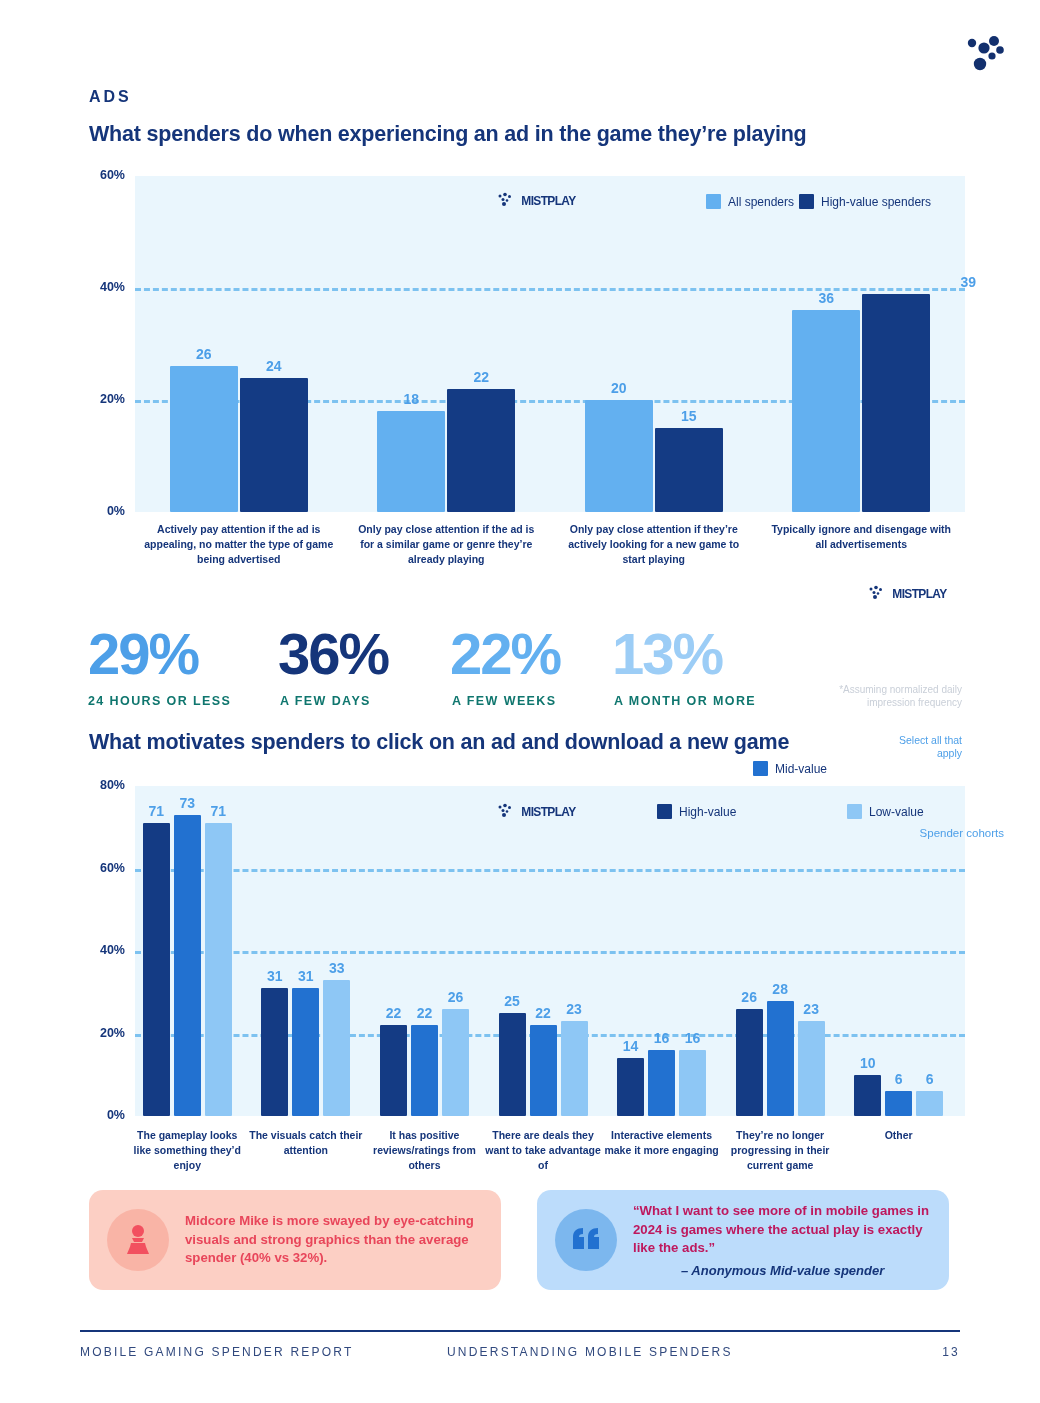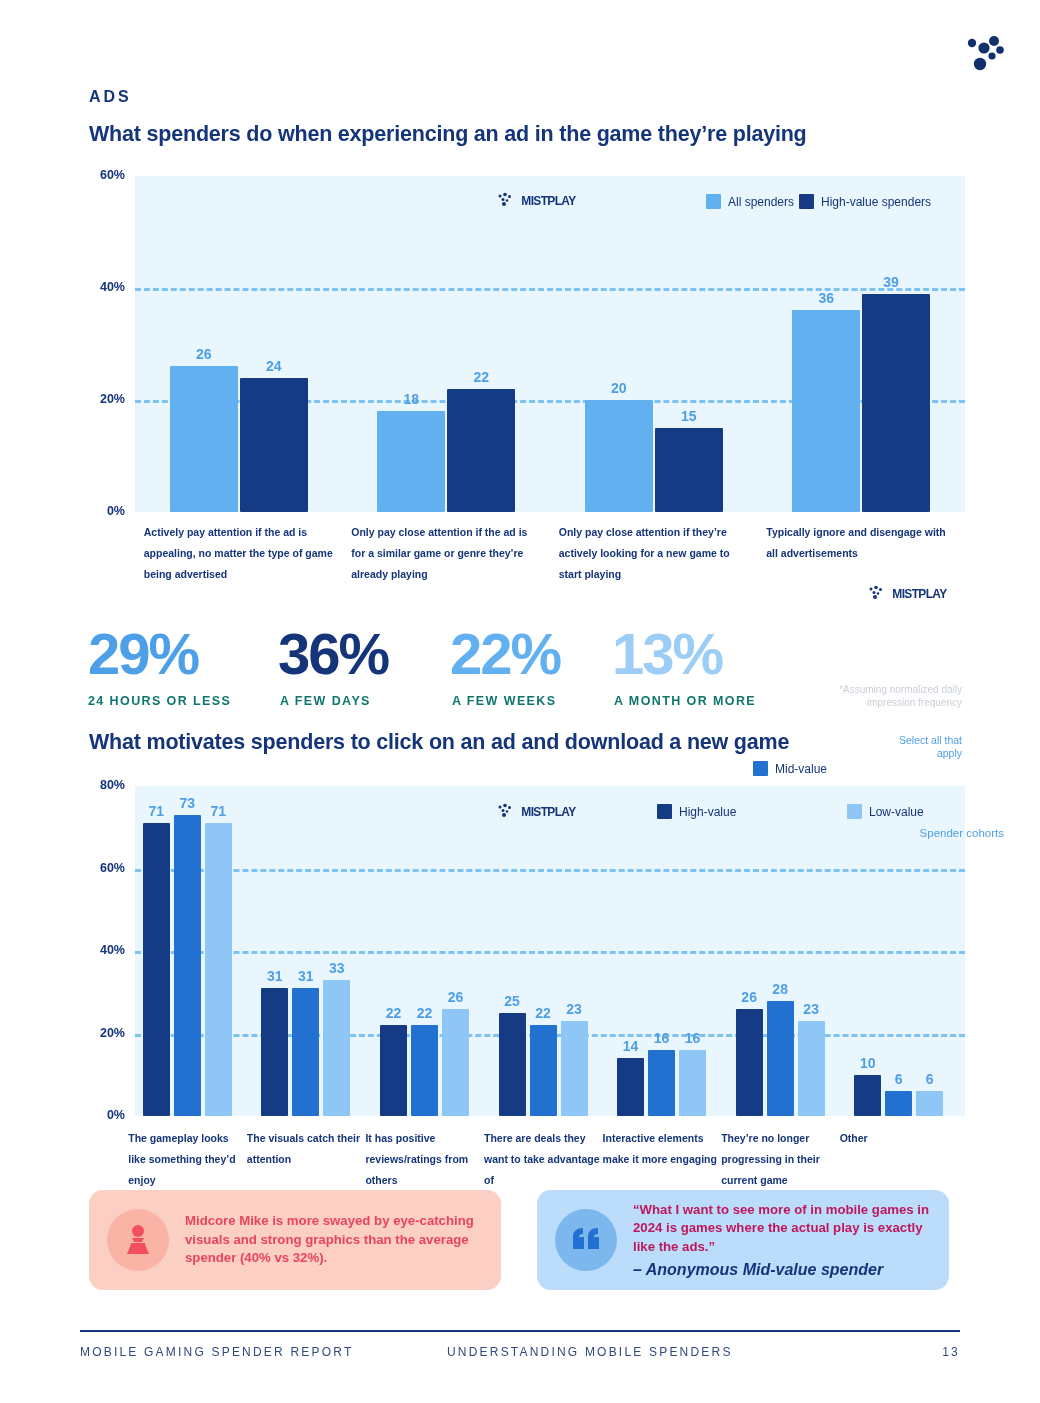--- a/index.html
+++ b/index.html
@@ -40,22 +40,22 @@
     position: absolute; height: 0; border-top: 3px dashed #7dc2f0; left: 0; right: 0;
   }
   .bar {
     position: absolute; bottom: 0; border-radius: 1px;
   }
   .bar-value {
     position: absolute; font-size: 14px; font-weight: bold; color: #4d9fe8;
     text-align: center; white-space: nowrap;
   }
   .cat-label {
-    position: absolute; font-size: 10.5px; line-height: 21px; font-weight: bold;
-    color: #15357a; text-align: left;
+    position: absolute; font-size: 10.5px; line-height: 15px; font-weight: bold;
+    color: #15357a; text-align: center;
   }
   .legend-item { position: absolute; display: flex; align-items: center; gap: 7px; }
   .legend-sw { width: 15px; height: 15px; border-radius: 1px; display: block; }
   .legend-txt { font-size: 12px; color: #15357a; white-space: nowrap; }
   .mistplay { position: absolute; display: flex; align-items: center; gap: 5px; }
   .mp-word {
     font-size: 13px; font-weight: bold; color: #15357a;
     letter-spacing: -0.7px; font-family: "Liberation Sans", sans-serif;
     transform: scaleX(0.92);
   }
@@ -88,21 +88,21 @@
   }
   .callout-pink { left: 89px; top: 1190px; width: 412px; height: 100px; background: #fccfc4; }
   .callout-blue { left: 537px; top: 1190px; width: 412px; height: 100px; background: #bcdcfb; }
   .circ { width: 62px; height: 62px; border-radius: 50%; flex: 0 0 62px;
           display: flex; align-items: center; justify-content: center; }
   .circ-pink { background: #f9b4a6; }
   .circ-blue { background: #7cb7ee; }
   .callout-txt { font-size: 13.2px; line-height: 18.5px; font-weight: bold; }
   .txt-pink { color: #e8455a; }
   .txt-blue { color: #be185d; }
-  .attrib { font-size: 16px; font-style: italic; font-weight: bold; color: #15357a; margin-top: 5px; }
+  .attrib { font-size: 13px; font-style: italic; font-weight: bold; color: #15357a; margin-top: 5px; margin-left: 48px; }
 
   
   .footer-rule {
     position: absolute; left: 80px; right: 80px; top: 1330px;
     border-top: 2px solid #15357a;
   }
   .footer-txt {
     position: absolute; top: 1345px; font-size: 12px; letter-spacing: 2.2px;
     color: #31497e; font-weight: normal;
   }
@@ -147,21 +147,21 @@
       <div class="bar-value" style="left: 377.25px; width: 68px; top: 391.2px;">18</div>
       <div class="bar" style="position: absolute; left: 447.25px; top: 388.8px; width: 68px; height: 123.2px; background: rgb(20, 59, 132);"></div>
       <div class="bar-value" style="left: 447.25px; width: 68px; top: 368.8px;">22</div>
       <div class="bar" style="position: absolute; left: 584.75px; top: 400px; width: 68px; height: 112px; background: rgb(99, 176, 240);"></div>
       <div class="bar-value" style="left: 584.75px; width: 68px; top: 380px;">20</div>
       <div class="bar" style="position: absolute; left: 654.75px; top: 428px; width: 68px; height: 84px; background: rgb(20, 59, 132);"></div>
       <div class="bar-value" style="left: 654.75px; width: 68px; top: 408px;">15</div>
       <div class="bar" style="position: absolute; left: 792.25px; top: 310.4px; width: 68px; height: 201.6px; background: rgb(99, 176, 240);"></div>
       <div class="bar-value" style="left: 792.25px; width: 68px; top: 290.4px;">36</div>
       <div class="bar" style="position: absolute; left: 862.25px; top: 293.6px; width: 68px; height: 218.4px; background: rgb(20, 59, 132);"></div>
-      <div class="bar-value" style="left: 857px; width: 68px; top: 273.6px;">39</div>
+      <div class="bar-value" style="left: 908px; width: 68px; top: 273.6px; text-align: right;">39</div>
     </div>
   <div id="chart1-cats">
       <div class="cat-label" style="left: 143.75px; width: 190px; top: 522px;">Actively pay attention if the ad is appealing, no matter the type of game being advertised</div>
       <div class="cat-label" style="left: 351.25px; width: 190px; top: 522px;">Only pay close attention if the ad is for a similar game or genre they’re already playing</div>
       <div class="cat-label" style="left: 558.75px; width: 190px; top: 522px;">Only pay close attention if they’re actively looking for a new game to start playing</div>
       <div class="cat-label" style="left: 766.25px; width: 190px; top: 522px;">Typically ignore and disengage with all advertisements</div>
     </div>
 
   <div class="mistplay" style="left:497px; top:192px;">
     <svg width="17" height="16" viewBox="0 0 17 16">

